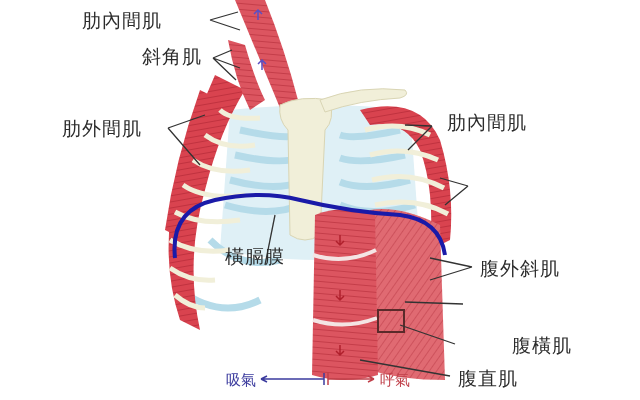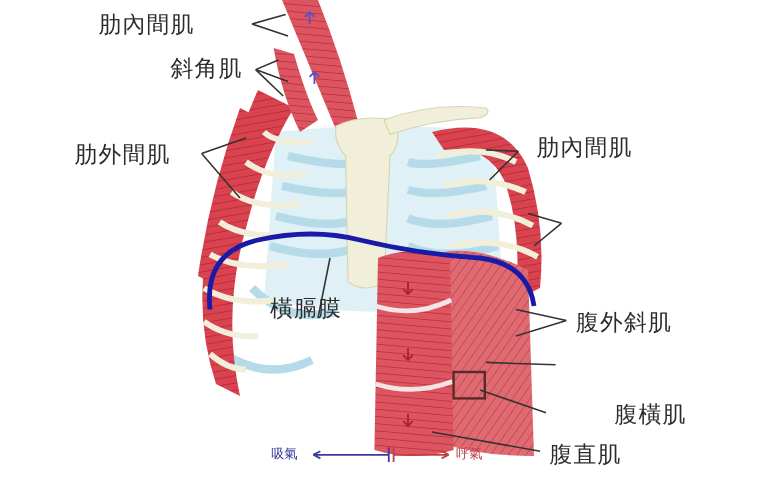--- a/index.html
+++ b/index.html
@@ -1,19 +1,19 @@
 <!DOCTYPE html>
 <html><head>
 <meta charset="utf-8">
 <style>
   html,body{margin:0;padding:0;background:#ffffff;}
   body{width:640px;height:400px;overflow:hidden;position:relative;font-family:"DejaVu Sans",sans-serif;}
   #stage{position:absolute;left:0;top:0;width:640px;height:400px;}
   .lbl{position:absolute;font-size:19px;color:#2b2b2b;letter-spacing:1px;white-space:nowrap;font-weight:500;}
-  .legend{position:absolute;font-size:11px;white-space:nowrap;font-family:Liberation Sans, sans-serif;}
+  .legend{position:absolute;font-size:15px;white-space:nowrap;font-family:Liberation Sans, sans-serif;}
 </style>
 </head>
 <body>
 
 <div id="stage">
 <svg width="640" height="400" viewBox="0 0 640 400">
   <defs>
     <pattern id="fib" width="6" height="6" patternUnits="userSpaceOnUse" patternTransform="rotate(80)">
       <rect width="6" height="6" fill="#d9434f"></rect>
       <line x1="0" y1="0" x2="0" y2="6" stroke="#b82c39" stroke-width="1.5"></line>

